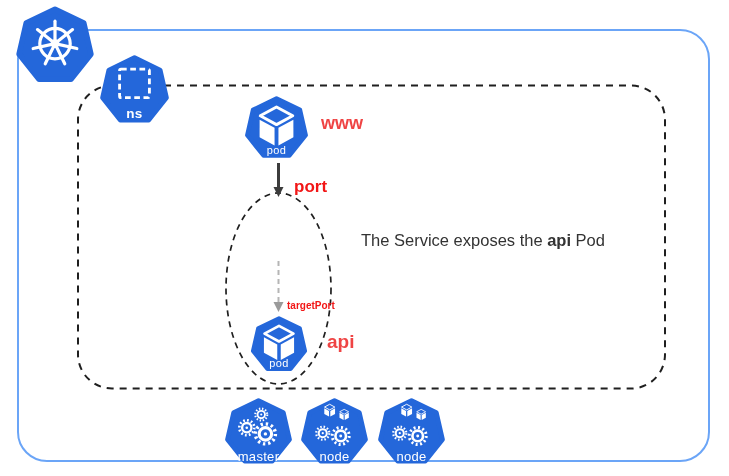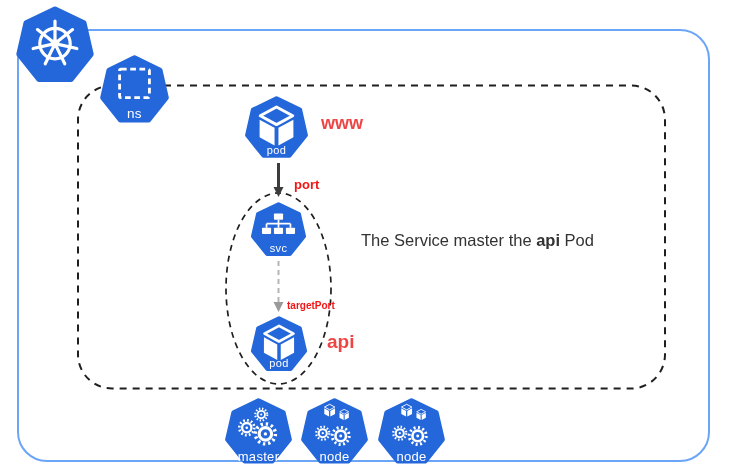--- a/index.html
+++ b/index.html
@@ -21,21 +21,21 @@
   .arrow-solid { stroke:var(--arrow-dark,#3C3C3C); stroke-width:3; }
   .arrow-dashed { stroke:var(--arrow-gray,#B5B5B5); stroke-width:2; stroke-dasharray:5 4; }
   .icon { position:absolute; z-index:3; }
   .icon svg { width:100%; height:100%; display:block; overflow:visible; }
   .hep { fill:var(--k8s-blue,#2467DA); stroke:var(--k8s-blue,#2467DA); stroke-width:7; stroke-linejoin:round; }
   .ic-label {
     position:absolute; left:0; right:0; bottom:8%; text-align:center;
     color:#fff; font-size:11px; line-height:1; letter-spacing:0.3px;
   }
   .ic-label.md { font-size:13px; bottom:5.5%; }
-  .ic-label.ns { font-size:13.5px; bottom:8%; }
+  .ic-label.ns { font-size:13.5px; bottom:8%;font-weight:bold; }
   .lbl { position:absolute; z-index:4; font-weight:bold; color:#ef4444; white-space:nowrap; }
   .lbl.red { color:var(--label-red,#F21616); }
   .annotation {
     position:absolute; left:361px; top:229px; width:266px; z-index:4;
     font-size:16.5px; line-height:23px; color:var(--text-dark,#333333);
   }
   .defs-holder { position:absolute; width:0; height:0; overflow:hidden; }
 </style>
 </head>
 <body>
@@ -101,33 +101,20 @@
   </div>
 
   <div class="icon" style="left:244px;top:96px;width:65px;height:65px">
     <svg viewBox="0 0 100 100">
       <use href="#sym-hep" class="hep"></use>
       <use href="#sym-cube" width="100" height="100"></use>
     </svg>
     <span class="ic-label">pod</span>
   </div>
 
-  <div class="icon" style="left:250px;top:202px;width:57px;height:57px">
-    <svg viewBox="0 0 100 100">
-      <use href="#sym-hep" class="hep"></use>
-      <g>
-        <rect x="42" y="20" width="16" height="11" rx="1.5" fill="#fff"></rect>
-        <path d="M50,31 V38 M29,38 H71 M29,38 V45 M50,38 V45 M71,38 V45" stroke="#fff" stroke-width="3" fill="none"></path>
-        <rect x="21" y="45" width="16" height="11" rx="1.5" fill="#fff"></rect>
-        <rect x="42" y="45" width="16" height="11" rx="1.5" fill="#fff"></rect>
-        <rect x="63" y="45" width="16" height="11" rx="1.5" fill="#fff"></rect>
-      </g>
-    </svg>
-    <span class="ic-label">svc</span>
-  </div>
 
   <div class="icon" style="left:250px;top:316px;width:58px;height:58px">
     <svg viewBox="0 0 100 100">
       <use href="#sym-hep" class="hep"></use>
       <use href="#sym-cube" width="100" height="100"></use>
     </svg>
     <span class="ic-label">pod</span>
   </div>
 
 
@@ -163,21 +150,21 @@
         <use href="#sym-cube" x="28" y="4" width="30" height="30"></use>
         <use href="#sym-cube" x="51" y="12" width="26" height="26"></use>
         <use href="#sym-gear" x="20" y="38" width="26" height="26"></use>
         <use href="#sym-gear" x="42" y="38" width="34" height="34"></use>
       </g>
     </svg>
     <span class="ic-label md">node</span>
   </div>
 
   <div class="lbl" style="left:321px;top:113px;font-size:18px">www</div>
-  <div class="lbl red" style="left:294px;top:177px;font-size:13px">port</div>
+  <div class="lbl red" style="left:294px;top:177px;font-size:17px">port</div>
   <div class="lbl red" style="left:287px;top:300px;font-size:10px">targetPort</div>
   <div class="lbl" style="left:327px;top:331px;font-size:19px">api</div>
 
   <div class="annotation">
-    <div class="ann-line"><span>The Service master the </span><b>api</b><span> Pod</span></div>
+    <div class="ann-line"><span>The Service exposes the </span><b>api</b><span> Pod</span></div>
   </div>
 
 </div>
 
 </body></html>

